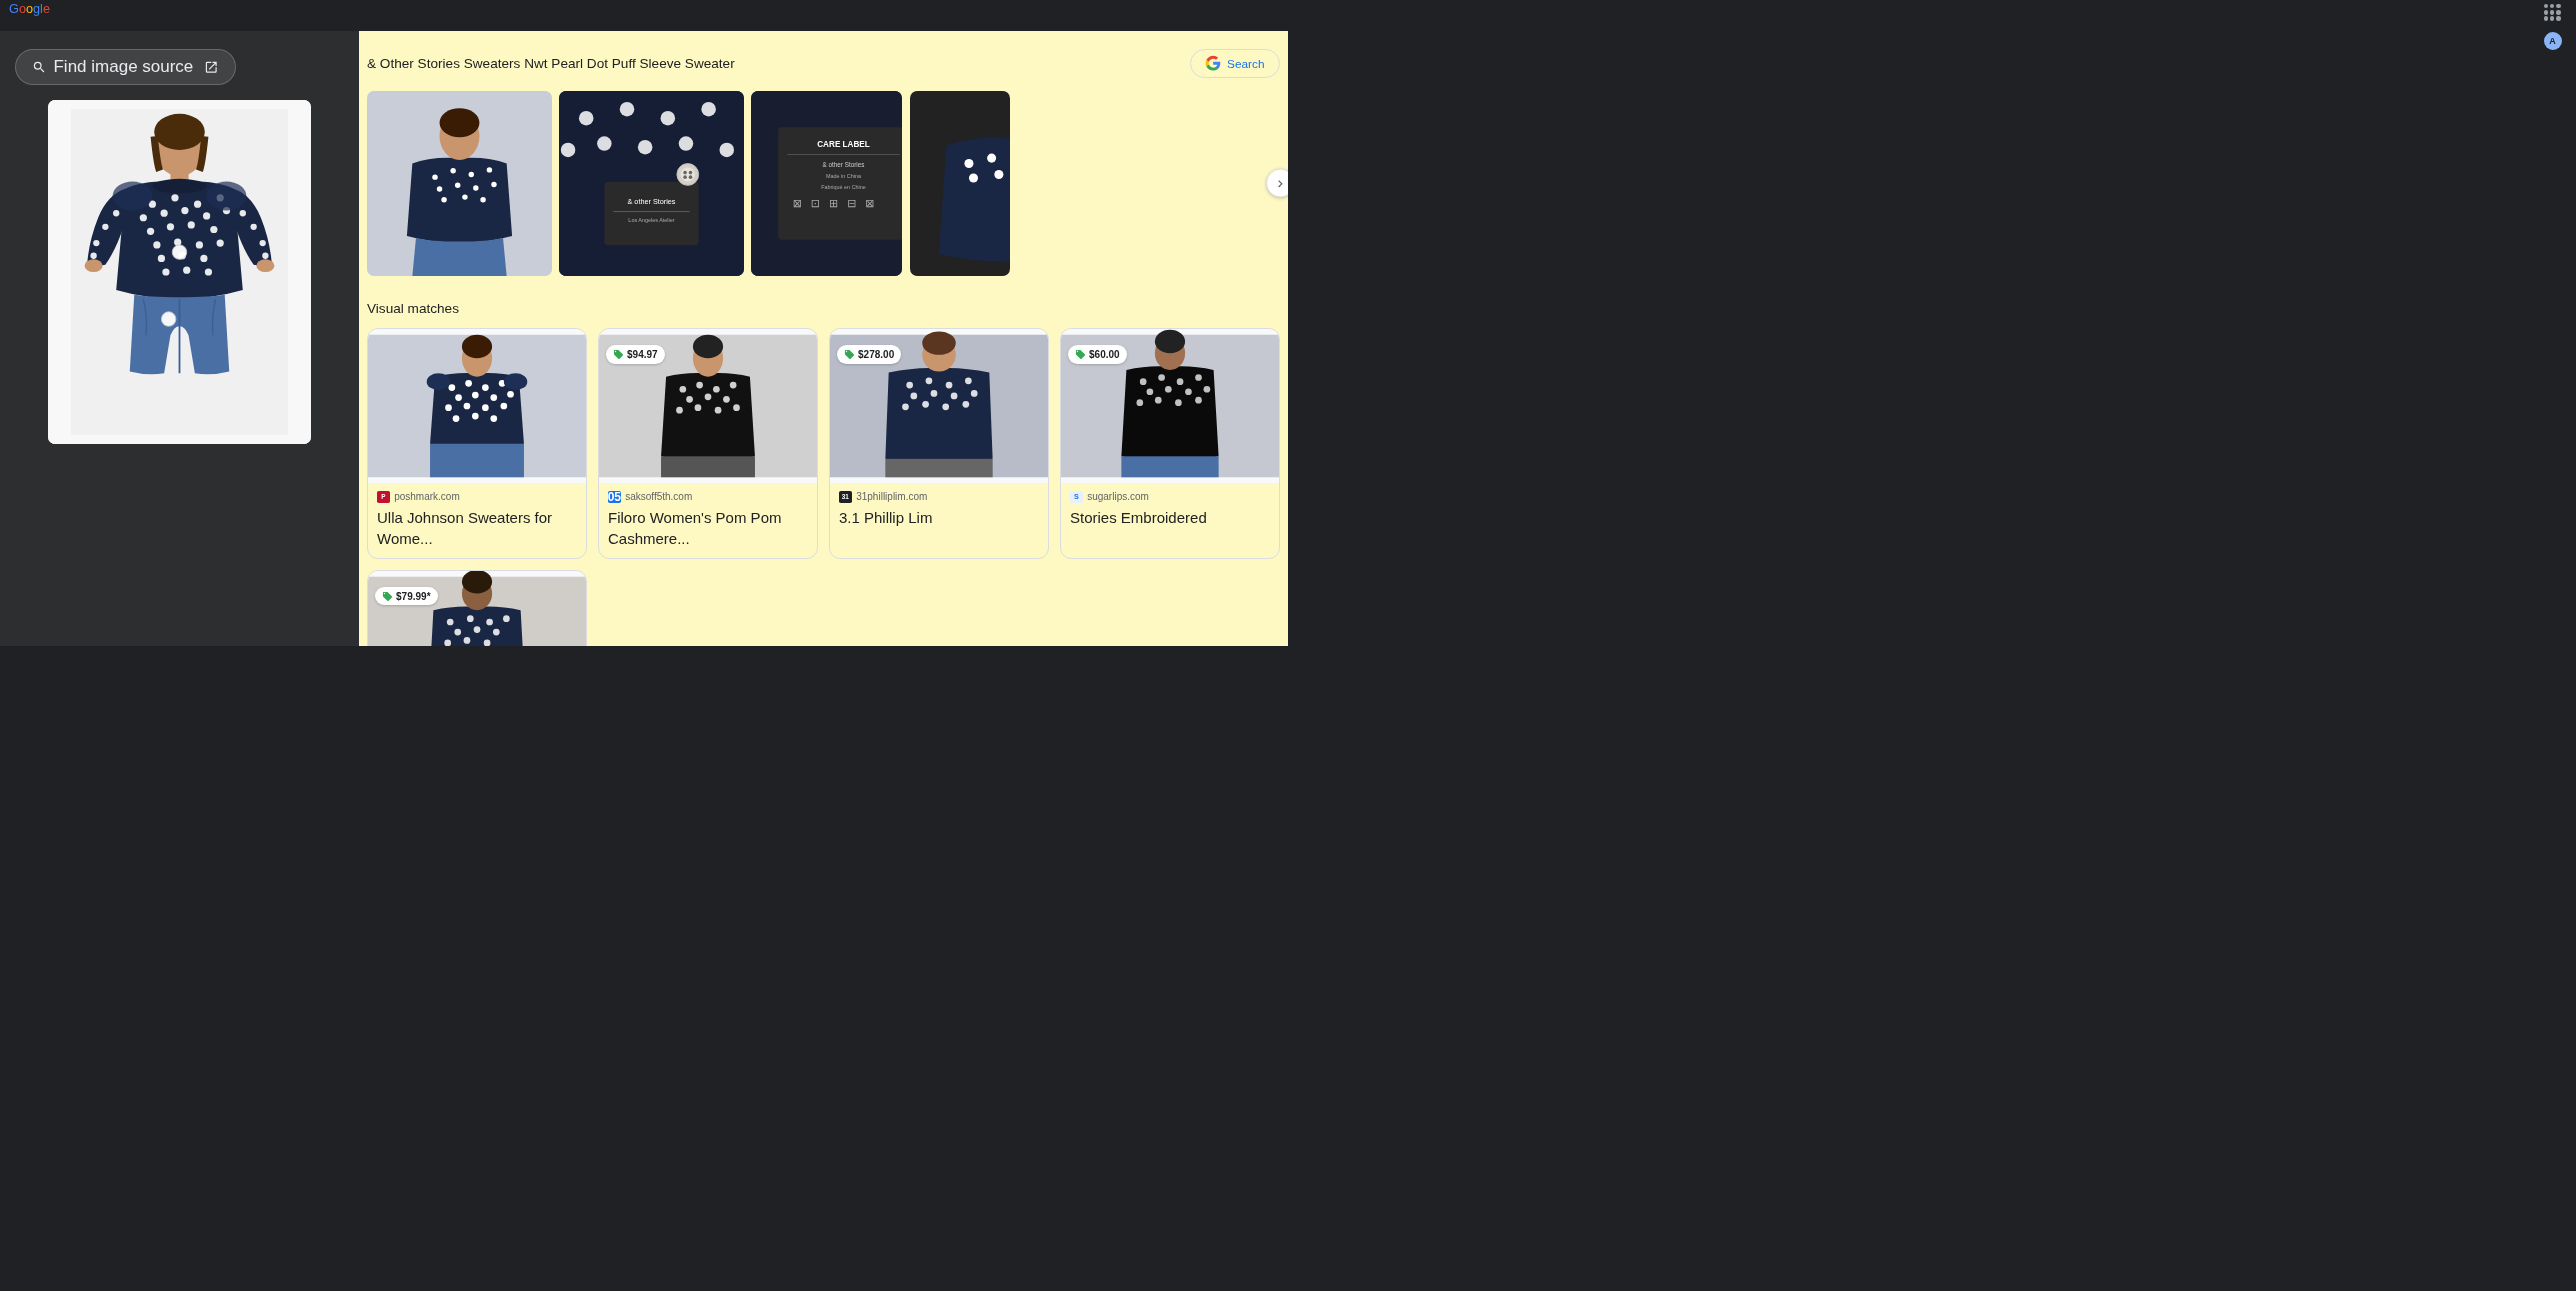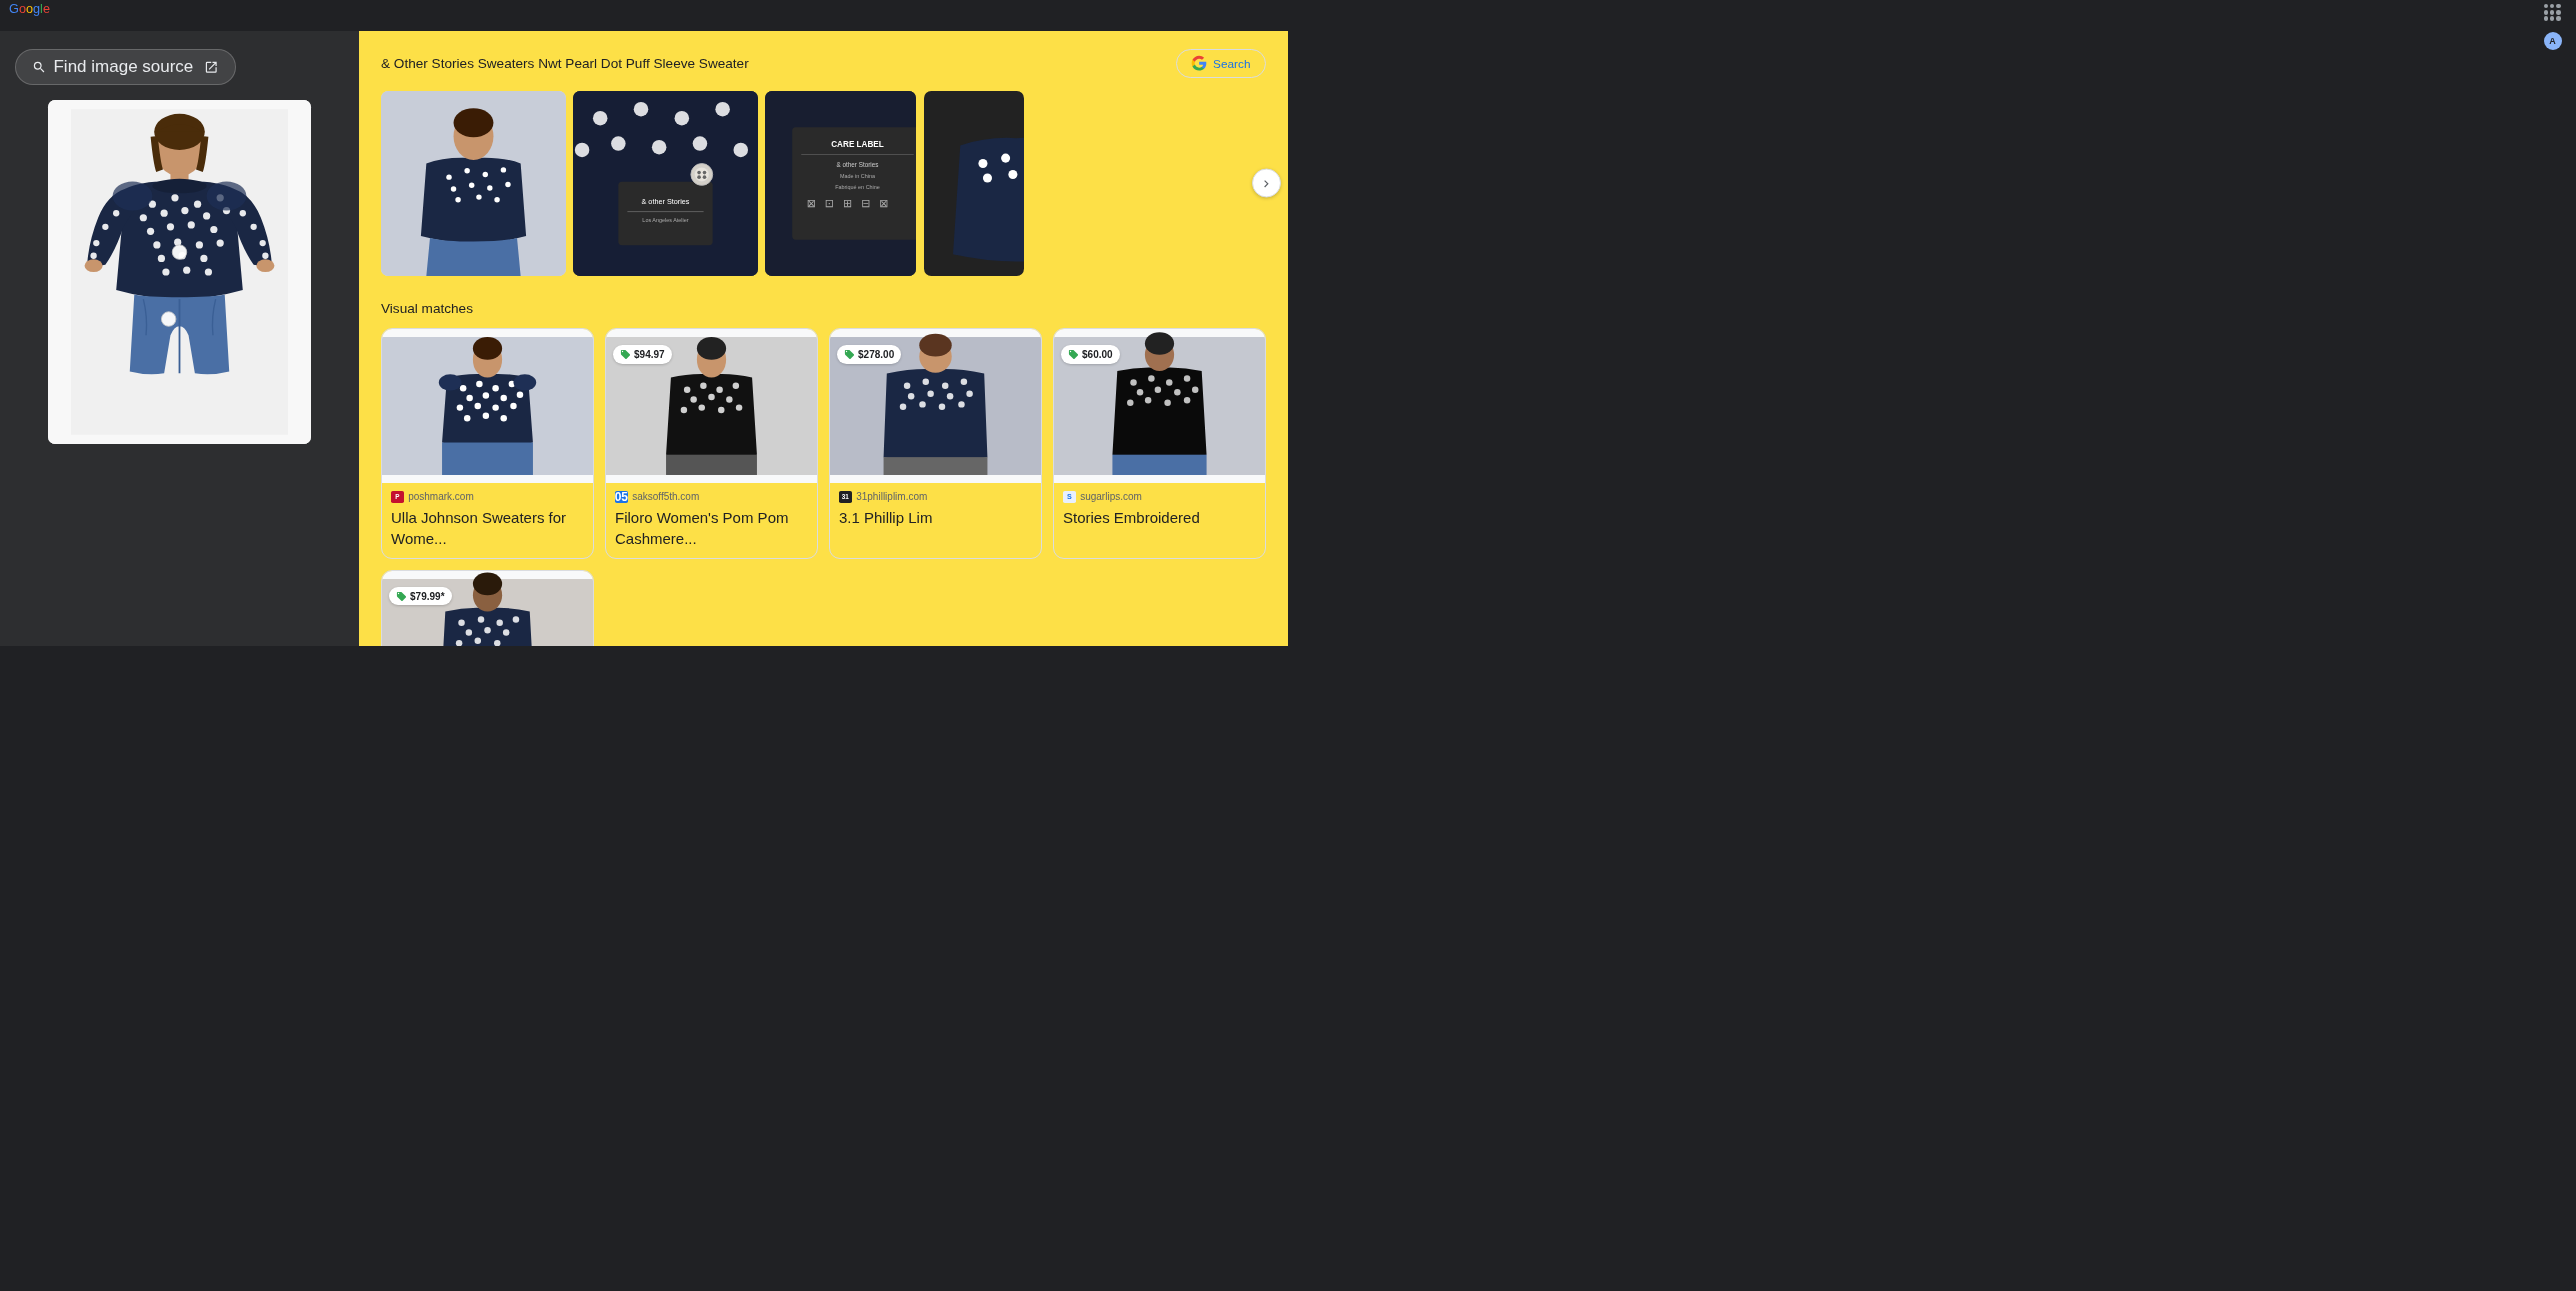--- a/index.html
+++ b/index.html
@@ -180,23 +180,23 @@
       background: transparent;
     }
     .tab-btn.active {
       background: #8ab4f8;
       color: #202124;
     }
 
     
     .right-panel {
       flex: 1;
-      background: #fde047;
+      background: #fef9c3;
       overflow-y: auto;
-      padding: 18px 22px;
+      padding: 18px 8px;
     }
 
     
     .section-header {
       display: flex;
       align-items: center;
       justify-content: space-between;
       margin-bottom: 12.7px;
     }
     .section-title {

